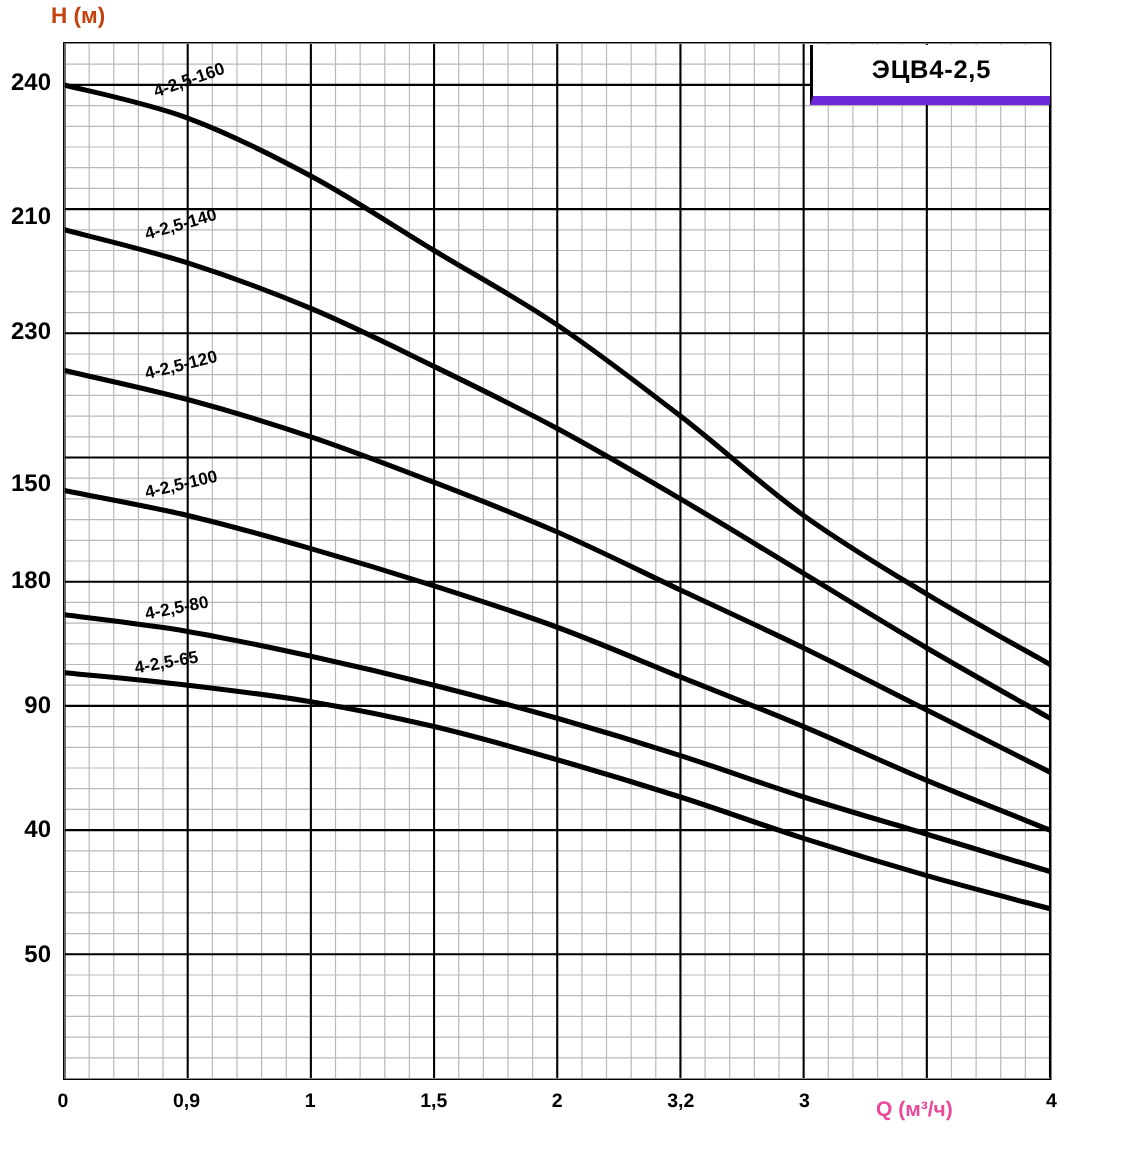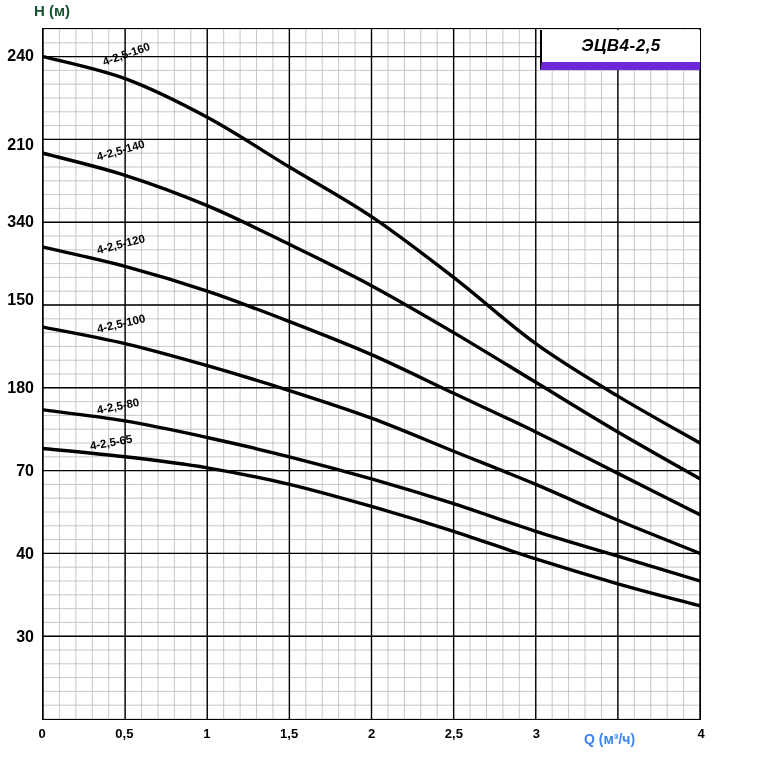--- a/index.html
+++ b/index.html
@@ -22,32 +22,32 @@
     height: 768px;
   }
 
   
   .y-title {
     position: absolute;
     left: 34px;
     top: 2px;
     font-size: 15px;
     font-weight: bold;
-    color: #14532d;
+    color: #c2410c;
     white-space: nowrap;
   }
 
   
   .x-title {
     position: absolute;
     left: 584px;
     top: 731px;
     font-size: 14px;
     font-weight: bold;
-    color: #3b82f6;
+    color: #ec4899;
     white-space: nowrap;
   }
 
   
   .plot {
     position: absolute;
     left: 42px;
     top: 28px;
     width: 659px;
     height: 692px;
@@ -86,27 +86,26 @@
   }
 
   
   .model-box {
     position: absolute;
     left: 540px;
     top: 30px;
     width: 160px;
     height: 40px;
     box-sizing: border-box;
-    border-bottom: 8px solid #6d28d9;
+    border-bottom: 6px solid #6d28d9;
     border-left: 2px solid #000;
     background: #fff;
     display: flex;
     align-items: center;
     justify-content: center;
-    font-style: italic;
   }
   .model-box span {
     font-size: 17px;
     font-weight: bold;
     letter-spacing: 0.5px;
     color: #000;
   }
 
   
   .curve-label {
@@ -120,36 +119,36 @@
 </style>
 </head>
 <body>
 
 <div id="chart-root">
 
   <div class="y-title">H (м)</div>
   <div class="x-title">Q (м³/ч)</div>
 
   <div id="ylabels">
-      <div class="ytick" style="top: 636.96px; left: 0px; width: 34px;">30</div>
+      <div class="ytick" style="top: 636.96px; left: 0px; width: 34px;">50</div>
       <div class="ytick" style="top: 553.92px; left: 0px; width: 34px;">40</div>
-      <div class="ytick" style="top: 470.88px; left: 0px; width: 34px;">70</div>
+      <div class="ytick" style="top: 470.88px; left: 0px; width: 34px;">90</div>
       <div class="ytick" style="top: 387.84px; left: 0px; width: 34px;">180</div>
-      <div class="ytick" style="top: 300px; left: 0px; width: 34px;">150</div>
-      <div class="ytick" style="top: 221.76px; left: 0px; width: 34px;">340</div>
+      <div class="ytick" style="top: 323px; left: 0px; width: 34px;">150</div>
+      <div class="ytick" style="top: 221.76px; left: 0px; width: 34px;">230</div>
       <div class="ytick" style="top: 145px; left: 0px; width: 34px;">210</div>
       <div class="ytick" style="top: 55.68px; left: 0px; width: 34px;">240</div>
     </div>
   <div id="xlabels">
       <div class="xtick" style="left: 42px;">0</div>
-      <div class="xtick" style="left: 124.375px;">0,5</div>
+      <div class="xtick" style="left: 124.375px;">0,9</div>
       <div class="xtick" style="left: 206.75px;">1</div>
       <div class="xtick" style="left: 289.125px; text-align: right;">1,5</div>
       <div class="xtick" style="left: 371.5px;">2</div>
-      <div class="xtick" style="left: 453.875px;">2,5</div>
+      <div class="xtick" style="left: 453.875px;">3,2</div>
       <div class="xtick" style="left: 536.25px;">3</div>
       <div class="xtick" style="left: 701px;">4</div>
     </div>
 
   <div class="plot">
     <svg class="grid-layer" id="grid-svg" viewBox="0 0 659 692" preserveAspectRatio="none">
         <line x1="0.00" y1="0" x2="0.00" y2="692" stroke="#b9b9b9" stroke-width="0.8"></line>
         <line x1="16.48" y1="0" x2="16.48" y2="692" stroke="#b9b9b9" stroke-width="0.8"></line>
         <line x1="32.95" y1="0" x2="32.95" y2="692" stroke="#b9b9b9" stroke-width="0.8"></line>
         <line x1="49.43" y1="0" x2="49.43" y2="692" stroke="#b9b9b9" stroke-width="0.8"></line>

